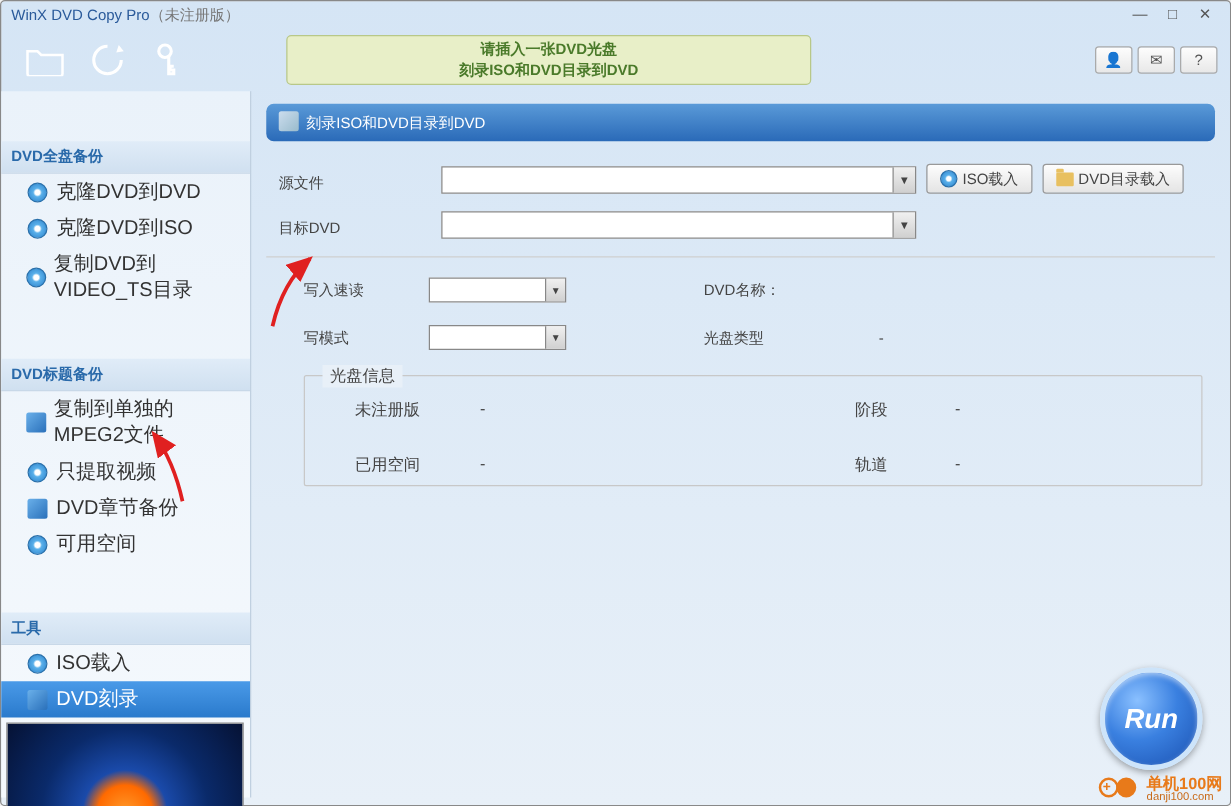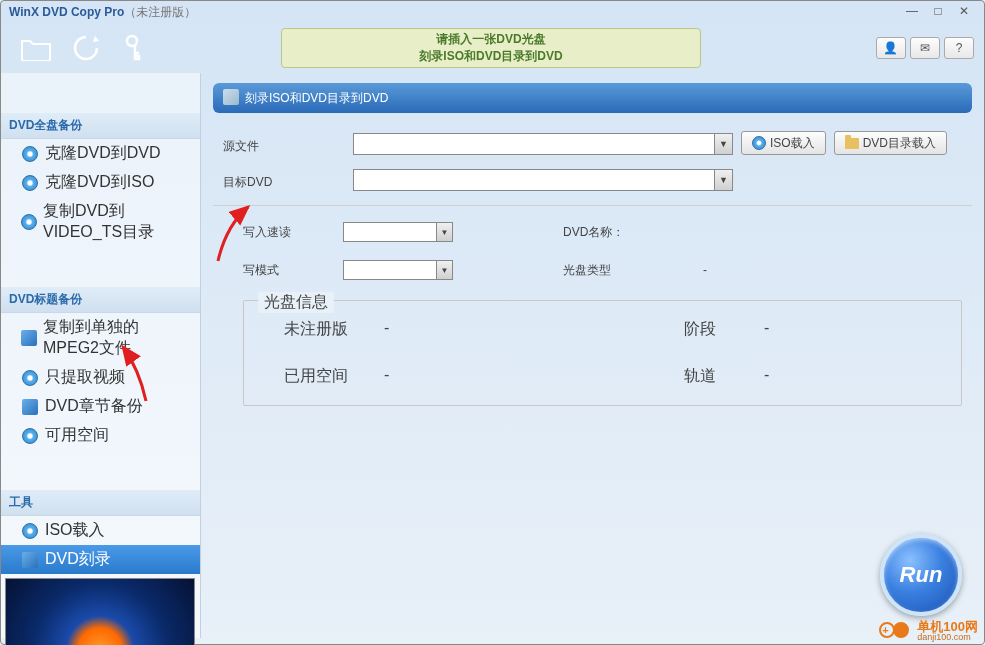--- a/index.html
+++ b/index.html
@@ -6,21 +6,21 @@
 body { background: #f0f0f0; width: 985px; height: 645px; overflow: hidden; position: relative; }
 
 .window { width: 985px; height: 645px; background: linear-gradient(to bottom, #d5e5f5 0%, #e8f0f8 100%); border: 1px solid #888; border-radius: 4px; position: relative; }
 
 .titlebar { height: 22px; display: flex; align-items: center; padding: 0 8px; font-size: 12px; color: #333; }
 .titlebar .spacer { flex: 1; }
 .titlebar .win-btn { width: 24px; height: 16px; margin-left: 2px; text-align: center; font-size: 12px; cursor: pointer; color: #555; }
 
 .toolbar { height: 50px; display: flex; align-items: center; padding: 0 10px; }
 .tool-btn { width: 50px; height: 40px; display: flex; align-items: center; justify-content: center; cursor: pointer; color: #fff; }
-.notice-box { margin-left: 120px; width: 420px; height: 40px; background: #e8efc8; border: 1px solid #b8c888; border-radius: 4px; display: flex; flex-direction: column; align-items: center; justify-content: center; font-size: 12px; color: #4a7a2a; font-weight: bold; }
+.notice-box { margin-left: 68px; width: 420px; height: 40px; background: #e8efc8; border: 1px solid #b8c888; border-radius: 4px; display: flex; flex-direction: column; align-items: center; justify-content: center; font-size: 12px; color: #4a7a2a; font-weight: bold; }
 .right-btns { margin-left: auto; display: flex; gap: 4px; }
 .small-btn { width: 30px; height: 22px; background: linear-gradient(#fdfdfd, #e8e8e8); border: 1px solid #aaa; border-radius: 3px; display: flex; align-items: center; justify-content: center; font-size: 12px; cursor: pointer; color: #555; }
 
 .main { display: flex; height: 565px; }
 
 .sidebar { width: 200px; background: linear-gradient(to bottom, #eaf2fa, #f5f9fd); border-right: 1px solid #c0d0e0; display: flex; flex-direction: column; }
 .group-header { font-size: 12px; color: #2a6aaa; font-weight: bold; padding: 4px 8px; border-bottom: 1px solid #c8d8e8; background: linear-gradient(#e0ecf8, #d0e0f0); margin-top: 40px; }
 .sidebar-item { display: flex; align-items: center; padding: 4px 8px 4px 20px; font-size: 16px; color: #333; cursor: pointer; }
 .sidebar-item.selected { background: linear-gradient(#4a9ae8, #2a7acc); color: #fff; }
 .sidebar-item .icon { width: 18px; height: 18px; margin-right: 6px; display: flex; align-items: center; justify-content: center; }
@@ -40,21 +40,21 @@
 .combo { height: 22px; border: 1px solid #888; background: #fff; position: relative; }
 .combo .arrow { position: absolute; right: 0; top: 0; width: 18px; height: 100%; background: linear-gradient(#f0f0f0,#d0d0d0); border-left: 1px solid #888; display: flex; align-items: center; justify-content: center; font-size: 9px; }
 .load-btn { height: 24px; padding: 0 10px; background: linear-gradient(#fdfdfd,#e4e4e4); border: 1px solid #999; border-radius: 3px; font-size: 12px; display: flex; align-items: center; gap: 4px; cursor: pointer; margin-left: 8px; }
 
 .divider { border: none; border-top: 1px solid #d0d0d0; margin: 10px 0 16px 0; }
 
 .detail-grid { display: grid; grid-template-columns: 100px 110px 110px 140px 80px 60px; row-gap: 18px; font-size: 12px; color: #444; padding-left: 30px; align-items: center; }
 .small-combo { width: 110px; height: 20px; border: 1px solid #888; background: #fff; position: relative; }
 .small-combo .arrow { position: absolute; right: 0; top: 0; width: 16px; height: 100%; background: linear-gradient(#f0f0f0,#d0d0d0); border-left: 1px solid #888; display: flex; align-items: center; justify-content: center; font-size: 8px; }
 
-.disc-fieldset { margin: 20px 10px 4px 30px; border: 1px solid #c8c8c8; border-radius: 2px; padding: 18px 20px 18px 40px; font-size: 16px; color: #444; position: relative; }
+.disc-fieldset { margin: 20px 10px 4px 30px; border: 1px solid #c8c8c8; border-radius: 2px; padding: 18px 20px 7px 40px; font-size: 13px; color: #444; position: relative; }
 .disc-fieldset .legend { position: absolute; top: -9px; left: 14px; background: linear-gradient(to bottom,#e8f0f8,#e8f0f8); padding: 0 6px; }
 .disc-grid { display: grid; grid-template-columns: 100px 120px 180px 80px 60px; row-gap: 26px; }
 
 .run-btn { position: absolute; right: 22px; bottom: 22px; width: 82px; height: 82px; border-radius: 50%; background: radial-gradient(circle at 35% 30%, #8ac0ff 0%, #3a80e0 45%, #1a50b0 100%); border: 4px solid #cde4fa; display: flex; align-items: center; justify-content: center; color: #fff; font-size: 22px; font-weight: bold; font-style: italic; cursor: pointer; box-shadow: 0 2px 6px rgba(0,0,0,.35), inset 0 2px 4px rgba(255,255,255,.5); }
 
 .watermark { position: absolute; right: 6px; bottom: 2px; font-size: 13px; color: #e87a1a; display: flex; align-items: center; gap: 4px; }
 .wm-logo { width: 34px; height: 18px; position: relative; }
 .wm-circ { position: absolute; width: 16px; height: 16px; border: 2px solid #e87a1a; border-radius: 50%; top: 0; }
 .wm-circ.c1 { left: 0; } .wm-circ.c2 { left: 14px; background: #e87a1a; }
 .wm-plus { position: absolute; left: 3px; top: 2px; color: #e87a1a; font-size: 11px; font-weight: bold; }
@@ -66,21 +66,21 @@
 .dvd-icon { width: 16px; height: 16px; background: linear-gradient(135deg,#6ab0ea,#2a70ba); border-radius: 2px; display: inline-block; }
 .folder-icon-sm { width: 14px; height: 11px; background: #e8c060; border-radius: 1px; display: inline-block; position: relative; }
 .folder-icon-sm::before { content:''; position:absolute; top:-3px; left:0; width:6px; height:3px; background:#e8c060; border-radius:1px 1px 0 0; }
 </style>
 </head>
 <body>
 
 <div class="window">
 
   <div class="titlebar">
-    <span style="font-weight:bold;color:#2a5a9a">WinX DVD Copy Pro</span>
+    <span style="font-weight:normal;color:#2a5a9a">WinX DVD Copy Pro</span>
     <span style="color:#777;margin-left:0">（未注册版）</span>
     <span class="spacer"></span>
     <span class="win-btn">—</span>
     <span class="win-btn">□</span>
     <span class="win-btn">✕</span>
   </div>
 
   <div class="toolbar">
     <div class="tool-btn">
       <svg width="32" height="26" viewBox="0 0 32 26">

